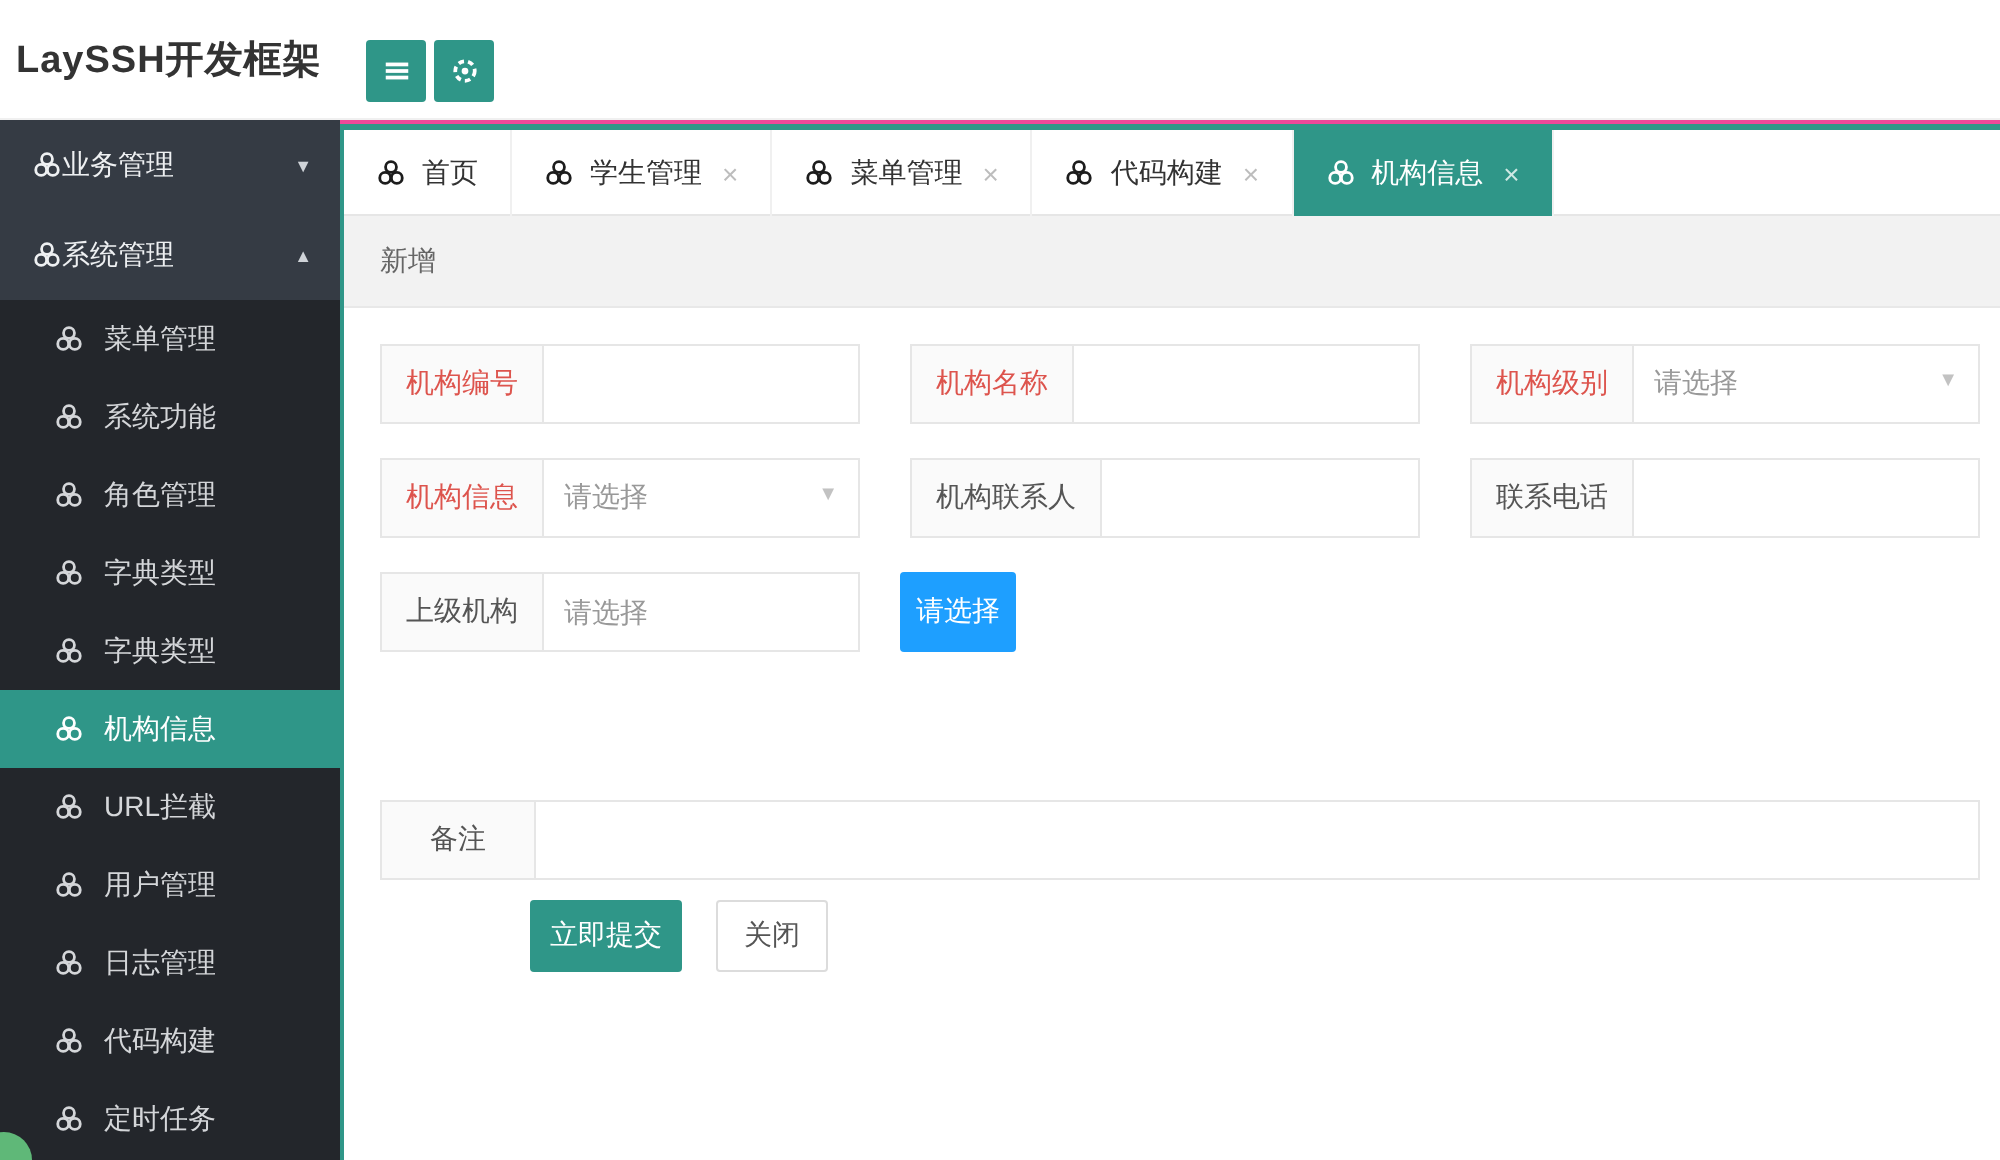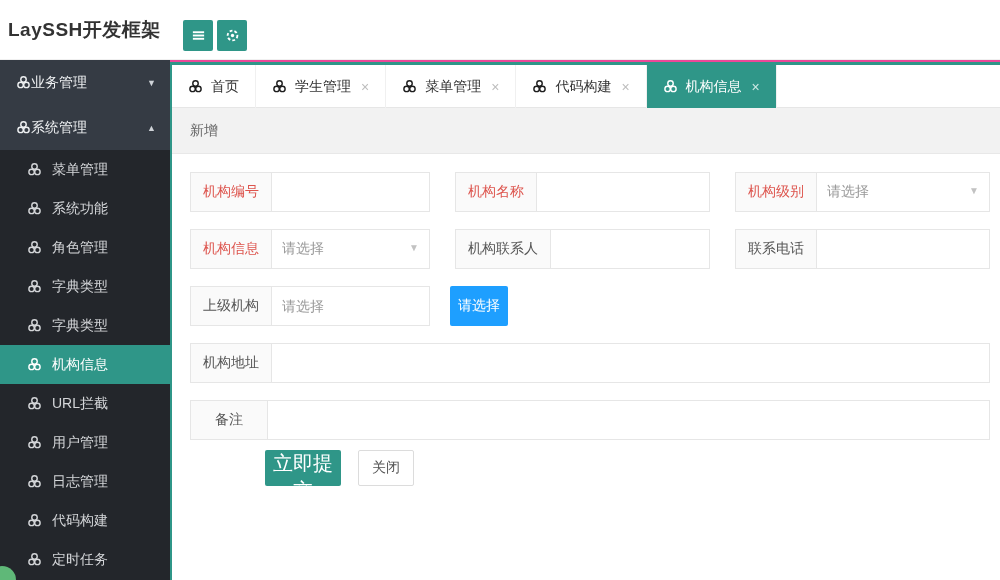--- a/index.html
+++ b/index.html
@@ -49,21 +49,21 @@
   .fctrl input::placeholder { color:#999; }
   .fselect { width:100%; height:100%; display:flex; align-items:center; padding:0 10px; color:#999; cursor:pointer; }
   .fselect .caret { position:absolute; right:10px; top:12px; font-size:10px; color:#c2c2c2; }
 
   .row1 { top:110px; } .row2 { top:167px; } .row3 { top:224px; } .row4 { top:281px; } .row5 { top:338px; }
   .c1 { left:18px; width:240px; } .c2 { left:283px; width:255px; } .c3 { left:563px; width:255px; }
   .cfull { left:18px; width:800px; }
 
   .pick-btn { position:absolute; left:278px; top:224px; width:58px; height:40px; background:#1e9fff; color:#fff; border:none; border-radius:2px; font-size:14px; cursor:pointer; font-family:inherit; }
 
-  .submit-btn { position:absolute; left:93px; top:388px; width:76px; height:36px; background:#2f9688; color:#fff; border:none; border-radius:2px; font-size:20px; cursor:pointer; font-family:inherit; }
+  .submit-btn { position:absolute; left:93px; top:388px; width:76px; height:36px; background:#2f9688; color:#fff; border:none; border-radius:2px; font-size:14px; cursor:pointer; font-family:inherit; }
   .close-btn { position:absolute; left:186px; top:388px; width:56px; height:36px; background:#fff; color:#555; border:1px solid #dcdcdc; border-radius:2px; font-size:14px; cursor:pointer; font-family:inherit; }
 
   .fab { position:absolute; left:-12px; top:566px; width:28px; height:28px; border-radius:50%; background:#5fb878; cursor:pointer; }
 </style>
 </head>
 <body>
 
 <div class="wrap">
 
   <div class="header">
@@ -360,24 +360,20 @@
       <div class="flabel">联系电话</div>
       <div class="fctrl"><input value="" style=""></div>
     </div>
 
     <div class="fblock row3 c1">
       <div class="flabel">上级机构</div>
       <div class="fctrl"><input placeholder="请选择" style=""></div>
     </div>
     <button class="pick-btn">请选择</button>
 
-    <div class="fblock row4 cfull">
-      <div class="flabel">机构地址</div>
-      <div class="fctrl"><input value="" style=""></div>
-    </div>
 
     <div class="fblock row5 cfull">
       <div class="flabel">备注</div>
       <div class="fctrl"><input value="" style=""></div>
     </div>
 
     <button class="submit-btn">立即提交</button>
     <button class="close-btn">关闭</button>
   </div>
 </div>

